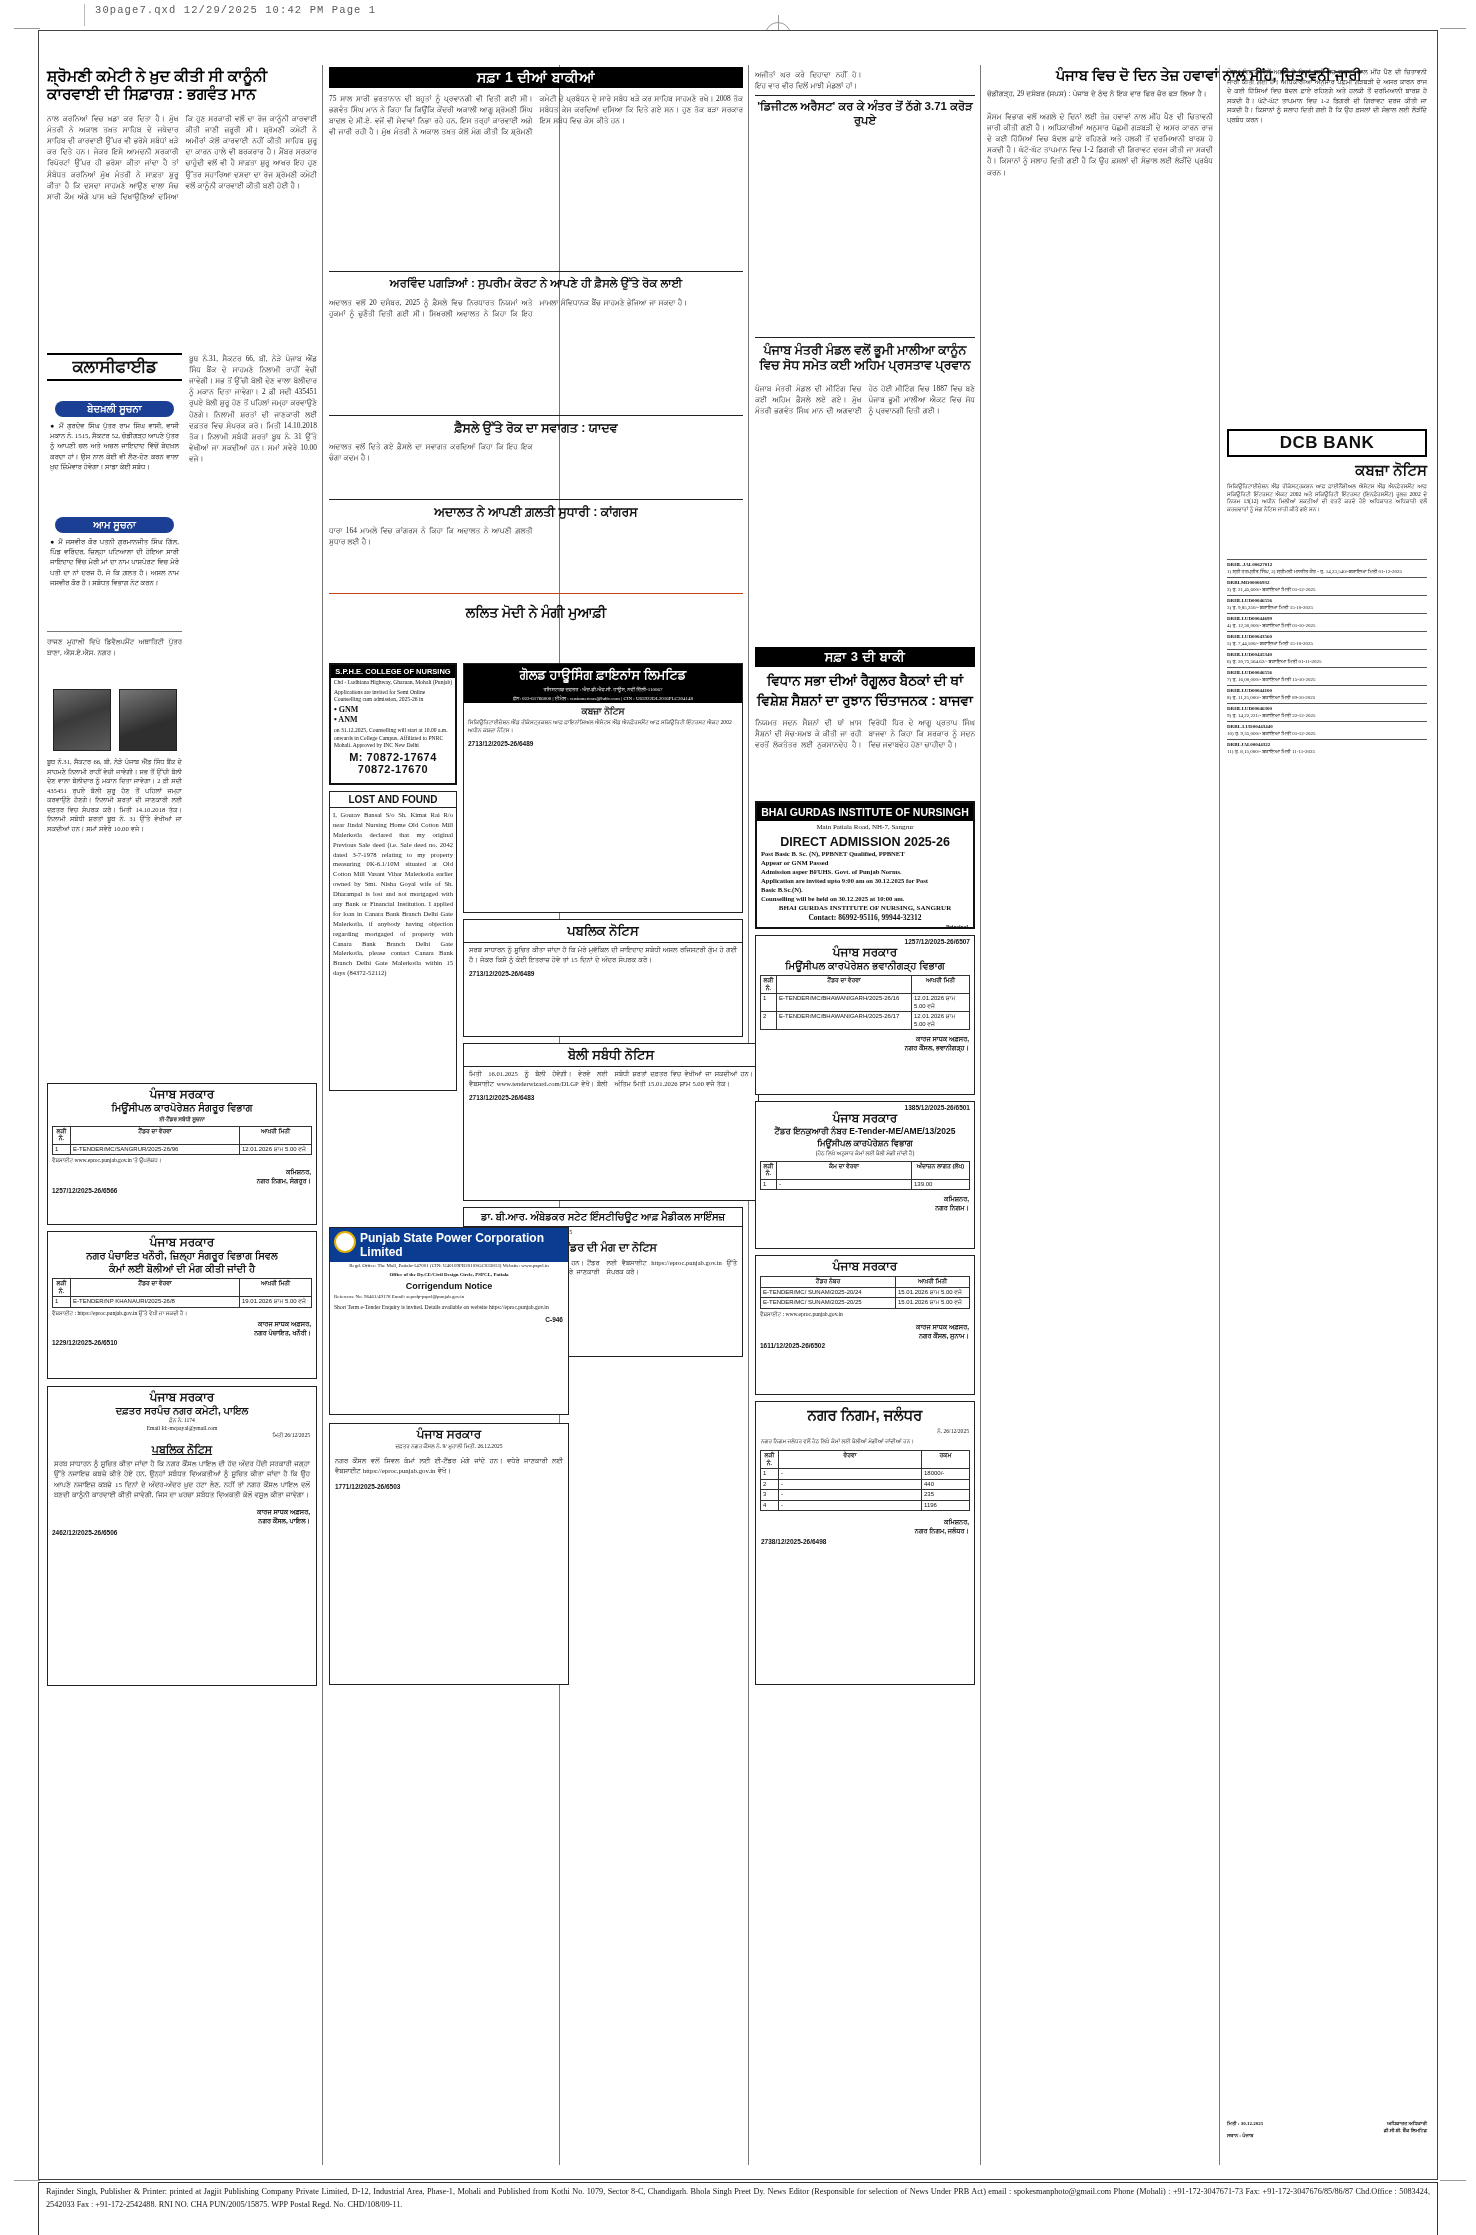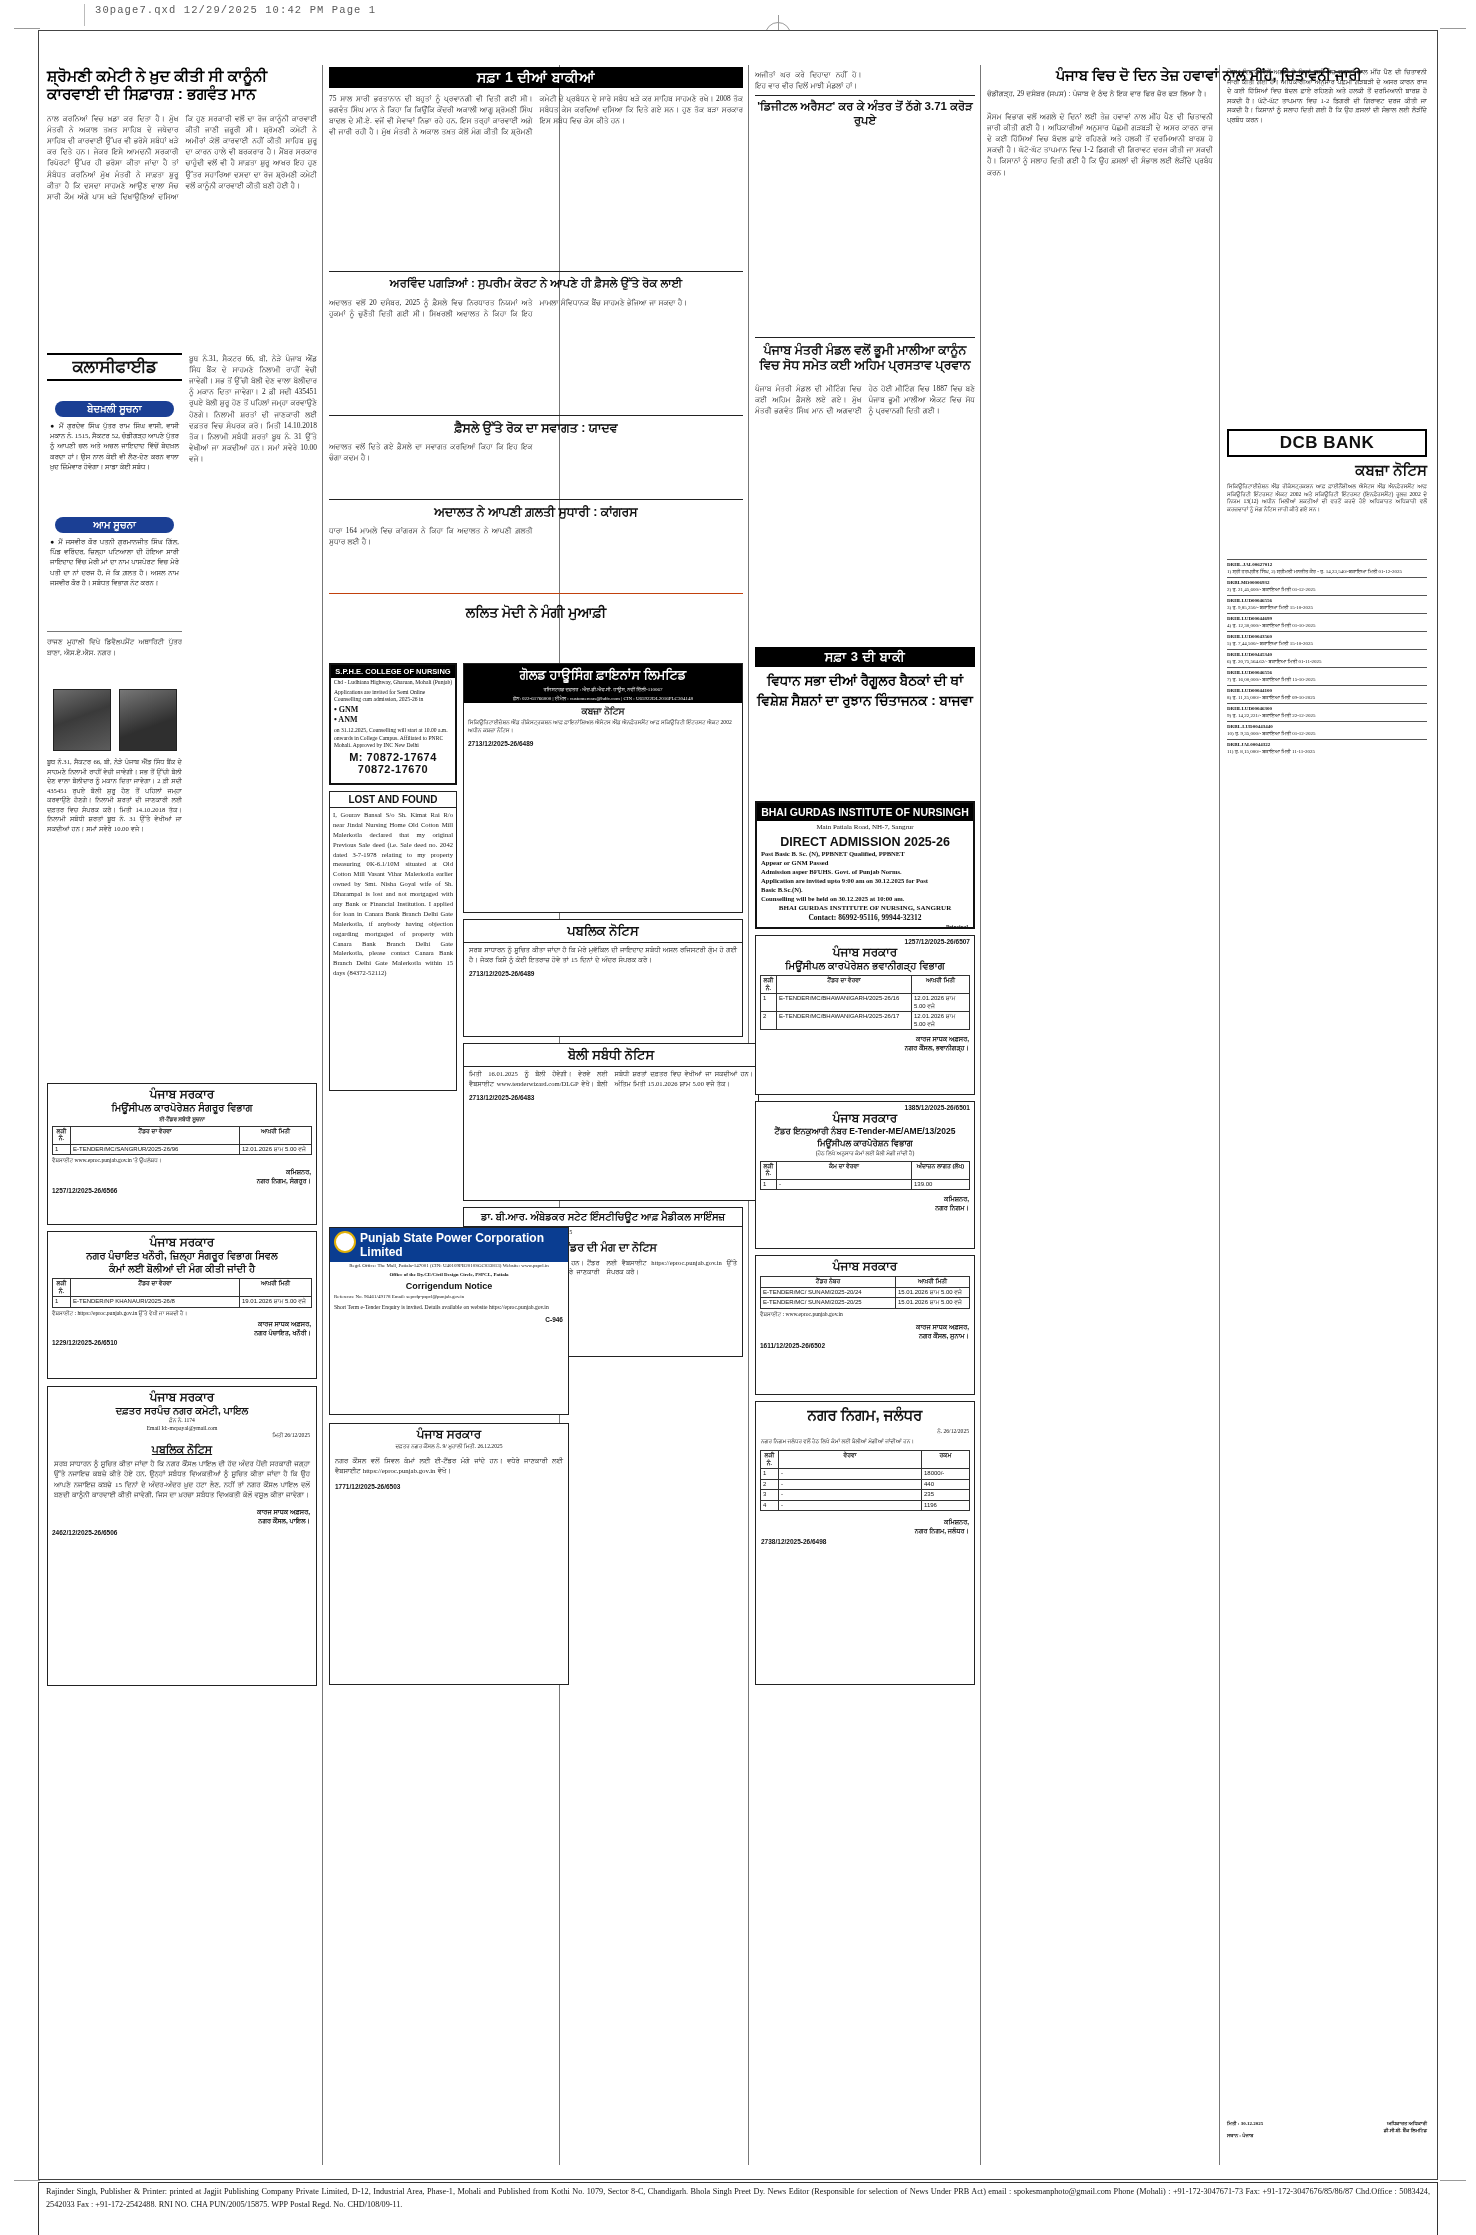--- a/index.html
+++ b/index.html
@@ -382,20 +382,21 @@
     <div class="blk body-txt col2" style="left:716px; top:38px; width:220px; height:24px;">ਅਜੀਤਾਂ ਘਰ ਕਰੇ ਦਿਹਾਦਾ ਨਹੀਂ ਹੋ। ਇਹ ਵਾਰ ਵੀਰ ਦਿਲੋਂ ਮਾਝੀ ਮੰਡਲਾਂ ਹਾਂ।</div>
 
     <div class="blk subhl" style="left:716px; top:64px; width:220px; font-size:11.5px; border-top:1px solid #222; padding-top:4px;">'ਡਿਜੀਟਲ ਅਰੈਸਟ' ਕਰ ਕੇ ਅੰਤਰ ਤੋਂ ਠੱਗੇ 3.71 ਕਰੋੜ ਰੁਪਏ</div>
 
     <div class="blk subhl" style="left:716px; top:306px; width:220px; font-size:12.5px; border-top:1px solid #222; padding-top:5px;">ਪੰਜਾਬ ਮੰਤਰੀ ਮੰਡਲ ਵਲੋਂ ਭੂਮੀ ਮਾਲੀਆ ਕਾਨੂੰਨ ਵਿਚ ਸੋਧ ਸਮੇਤ ਕਈ ਅਹਿਮ ਪ੍ਰਸਤਾਵ ਪ੍ਰਵਾਨ</div>
     <div class="blk body-txt col2" style="left:716px; top:352px; width:220px; height:258px;">ਪੰਜਾਬ ਮੰਤਰੀ ਮੰਡਲ ਦੀ ਮੀਟਿੰਗ ਵਿਚ ਕਈ ਅਹਿਮ ਫ਼ੈਸਲੇ ਲਏ ਗਏ। ਮੁੱਖ ਮੰਤਰੀ ਭਗਵੰਤ ਸਿੰਘ ਮਾਨ ਦੀ ਅਗਵਾਈ ਹੇਠ ਹੋਈ ਮੀਟਿੰਗ ਵਿਚ 1887 ਵਿਚ ਬਣੇ ਪੰਜਾਬ ਭੂਮੀ ਮਾਲੀਆ ਐਕਟ ਵਿਚ ਸੋਧ ਨੂੰ ਪ੍ਰਵਾਨਗੀ ਦਿਤੀ ਗਈ।</div>
 
     <div class="banner-black" style="position:absolute; left:716px; top:616px; width:220px; height:20px; line-height:20px; font-size:13px;">ਸਫ਼ਾ 3 ਦੀ ਬਾਕੀ</div>
     <div class="blk hl" style="left:716px; top:642px; width:220px; font-size:13.5px;">ਵਿਧਾਨ ਸਭਾ ਦੀਆਂ ਰੈਗੂਲਰ ਬੈਠਕਾਂ ਦੀ ਥਾਂ</div>
     <div class="blk hl" style="left:716px; top:662px; width:220px; font-size:13.5px;">ਵਿਸ਼ੇਸ਼ ਸੈਸ਼ਨਾਂ ਦਾ ਰੁਝਾਨ ਚਿੰਤਾਜਨਕ : ਬਾਜਵਾ</div>
+    <div class="blk body-txt col2" style="left:716px; top:686px; width:220px; height:80px;">ਨਿਯਮਤ ਸਦਨ ਸੈਸ਼ਨਾਂ ਦੀ ਥਾਂ ਖ਼ਾਸ ਸੈਸ਼ਨਾਂ ਦੀ ਸੋਚ-ਸਮਝ ਕੇ ਕੀਤੀ ਜਾ ਰਹੀ ਵਰਤੋਂ ਲੋਕਤੰਤਰ ਲਈ ਨੁਕਸਾਨਦੇਹ ਹੈ। ਵਿਰੋਧੀ ਧਿਰ ਦੇ ਆਗੂ ਪ੍ਰਤਾਪ ਸਿੰਘ ਬਾਜਵਾ ਨੇ ਕਿਹਾ ਕਿ ਸਰਕਾਰ ਨੂੰ ਸਦਨ ਵਿਚ ਜਵਾਬਦੇਹ ਹੋਣਾ ਚਾਹੀਦਾ ਹੈ।</div>
 
     <div class="adbox thick" style="left:716px; top:770px; width:220px; height:128px;">
       <div class="ad-black-bar" style="font-size:10.5px; padding:3px 2px;">BHAI GURDAS INSTITUTE OF NURSINGH</div>
       <div class="ctr-tiny" style="padding:2px; font-size:7px;">Main Patiala Road, NH-7, Sangrur</div>
       <div class="ad-title" style="font-size:12.5px; padding:1px 0;">DIRECT ADMISSION 2025-26</div>
       <div class="tiny bold" style="padding:0 4px; font-size:6.6px;">Post Basic B. Sc. (N), PPBNET Qualified, PPBNET</div>
       <div class="tiny bold" style="padding:0 4px; font-size:6.6px;">Appear or GNM Passed</div>
       <div class="tiny bold" style="padding:0 4px; font-size:6.6px;">Admission asper BFUHS. Govt. of Punjab Norms.</div>
       <div class="tiny bold" style="padding:0 4px; font-size:6.6px;">Application are invited upto 9:00 am on 30.12.2025 for Post</div>
       <div class="tiny bold" style="padding:0 4px; font-size:6.6px;">Basic B.Sc.(N).</div>

